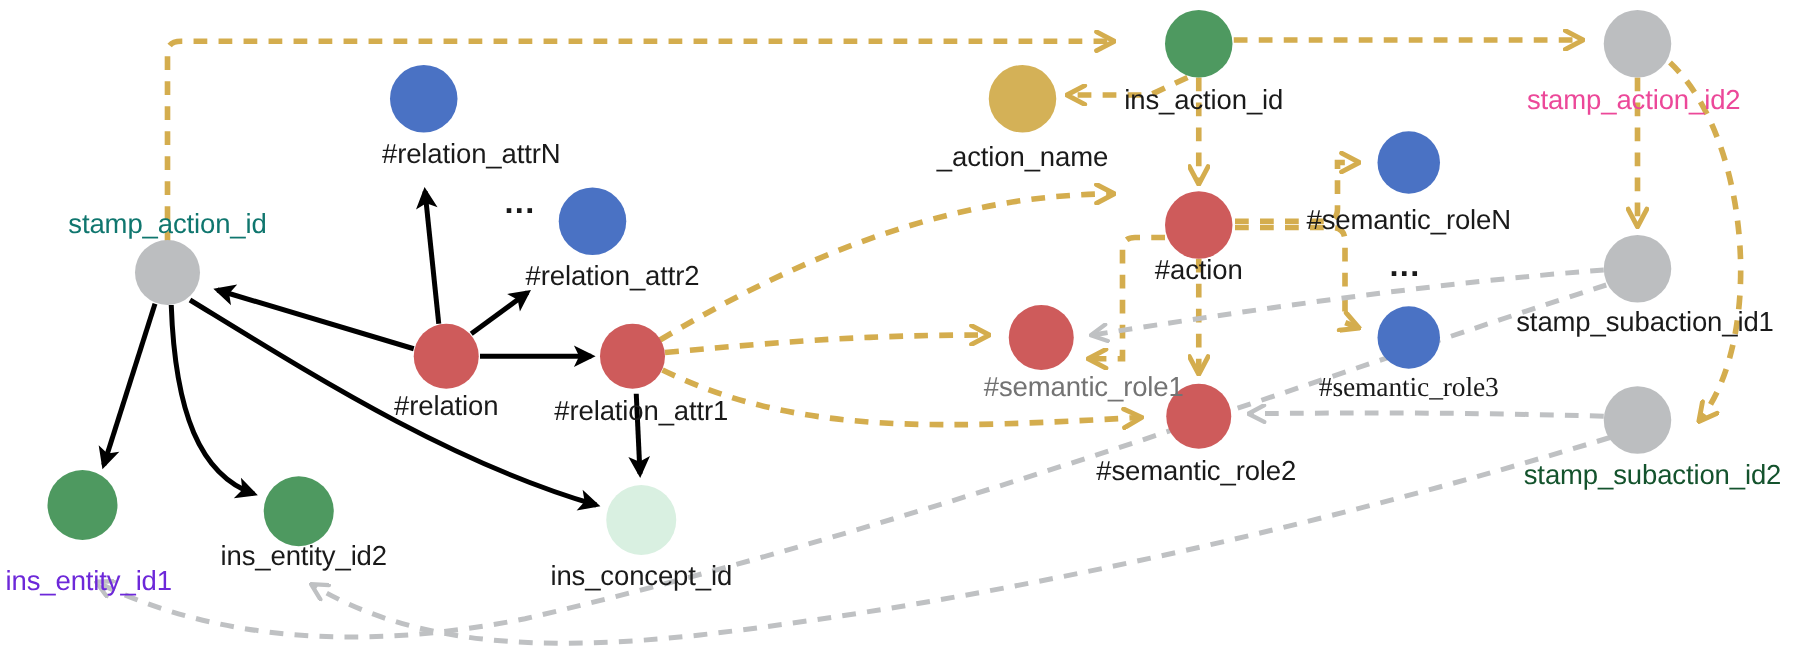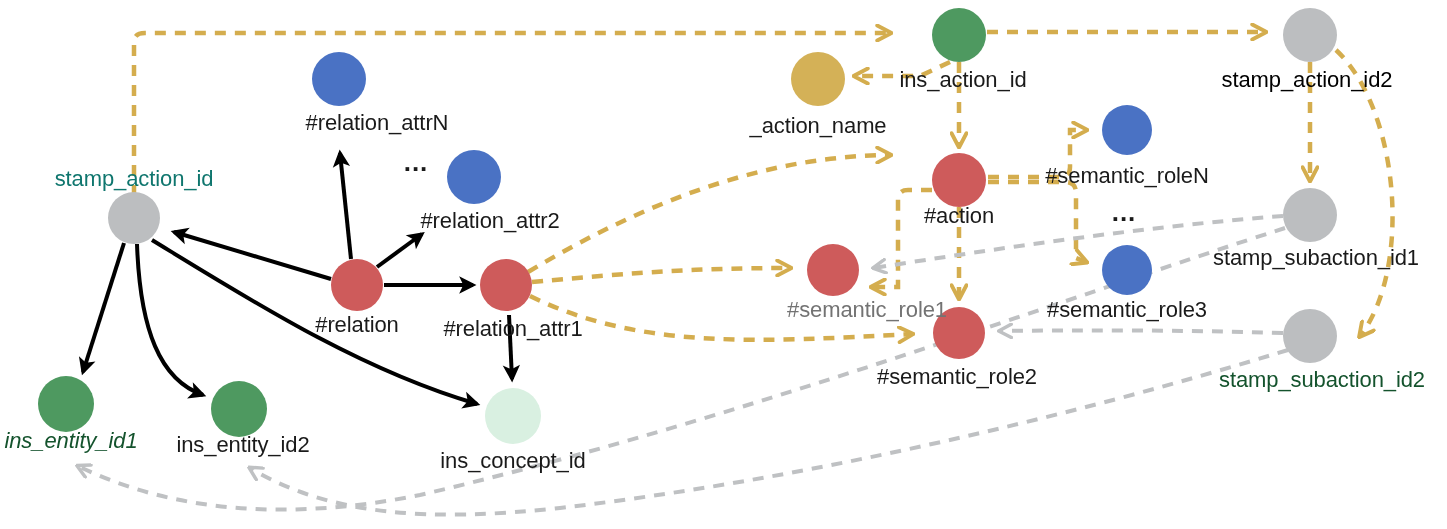--- a/index.html
+++ b/index.html
@@ -141,30 +141,30 @@
         <circle cx="1310" cy="336" r="27" fill="#bcbec0"></circle>
       </g>
   </svg>
 
   <div id="label-layer">
       <div class="node-label" style="left: 134px; top: 166px; color: #0f766e;">stamp_action_id</div>
       <div class="node-label" style="left: 354px; top: 110px; color: rgb(26, 26, 26); margin-left: 23px;">#relation_attrN</div>
       <div class="node-label" style="left: 490px; top: 208px; color: rgb(26, 26, 26);">#relation_attr2</div>
       <div class="node-label" style="left: 357px; top: 312px; color: rgb(26, 26, 26);">#relation</div>
       <div class="node-label" style="left: 513px; top: 316px; color: rgb(26, 26, 26);">#relation_attr1</div>
-      <div class="node-label" style="left: 71px; top: 428px; color: #14532d; font-style: italic;">ins_entity_id1</div>
+      <div class="node-label" style="left: 71px; top: 452px; color: #6d28d9;">ins_entity_id1</div>
       <div class="node-label" style="left: 243px; top: 432px; color: rgb(26, 26, 26);">ins_entity_id2</div>
       <div class="node-label" style="left: 513px; top: 448px; color: rgb(26, 26, 26);">ins_concept_id</div>
       <div class="node-label" style="left: 818px; top: 113px; color: rgb(26, 26, 26);">_action_name</div>
       <div class="node-label" style="left: 963px; top: 67px; color: rgb(26, 26, 26);">ins_action_id</div>
       <div class="node-label" style="left: 959px; top: 203px; color: rgb(26, 26, 26);">#action</div>
       <div class="node-label" style="left: 1127px; top: 163px; color: rgb(26, 26, 26);">#semantic_roleN</div>
       <div class="node-label" style="left: 867px; top: 297px; color: #737373;">#semantic_role1</div>
-      <div class="node-label" style="left: 1127px; top: 297px; color: rgb(26, 26, 26);">#semantic_role3</div>
+      <div class="node-label" style="left: 1127px; top: 297px; color: rgb(26, 26, 26); font-family: Liberation Serif, serif;">#semantic_role3</div>
       <div class="node-label" style="left: 957px; top: 364px; color: rgb(26, 26, 26);">#semantic_role2</div>
-      <div class="node-label" style="left: 1307px; top: 67px; color: #000000;">stamp_action_id2</div>
+      <div class="node-label" style="left: 1307px; top: 67px; color: #ec4899;">stamp_action_id2</div>
       <div class="node-label" style="left: 1316px; top: 245px; color: rgb(26, 26, 26);">stamp_subaction_id1</div>
       <div class="node-label" style="left: 1322px; top: 367px; color: #14532d;">stamp_subaction_id2</div>
       <div class="ellipsis-label" style="left: 416px; top: 162px; color: rgb(26, 26, 26);">...</div>
       <div class="ellipsis-label" style="left: 1124px; top: 212px; color: rgb(26, 26, 26);">...</div>
     </div>
 
 </div>
 
 </body></html>

